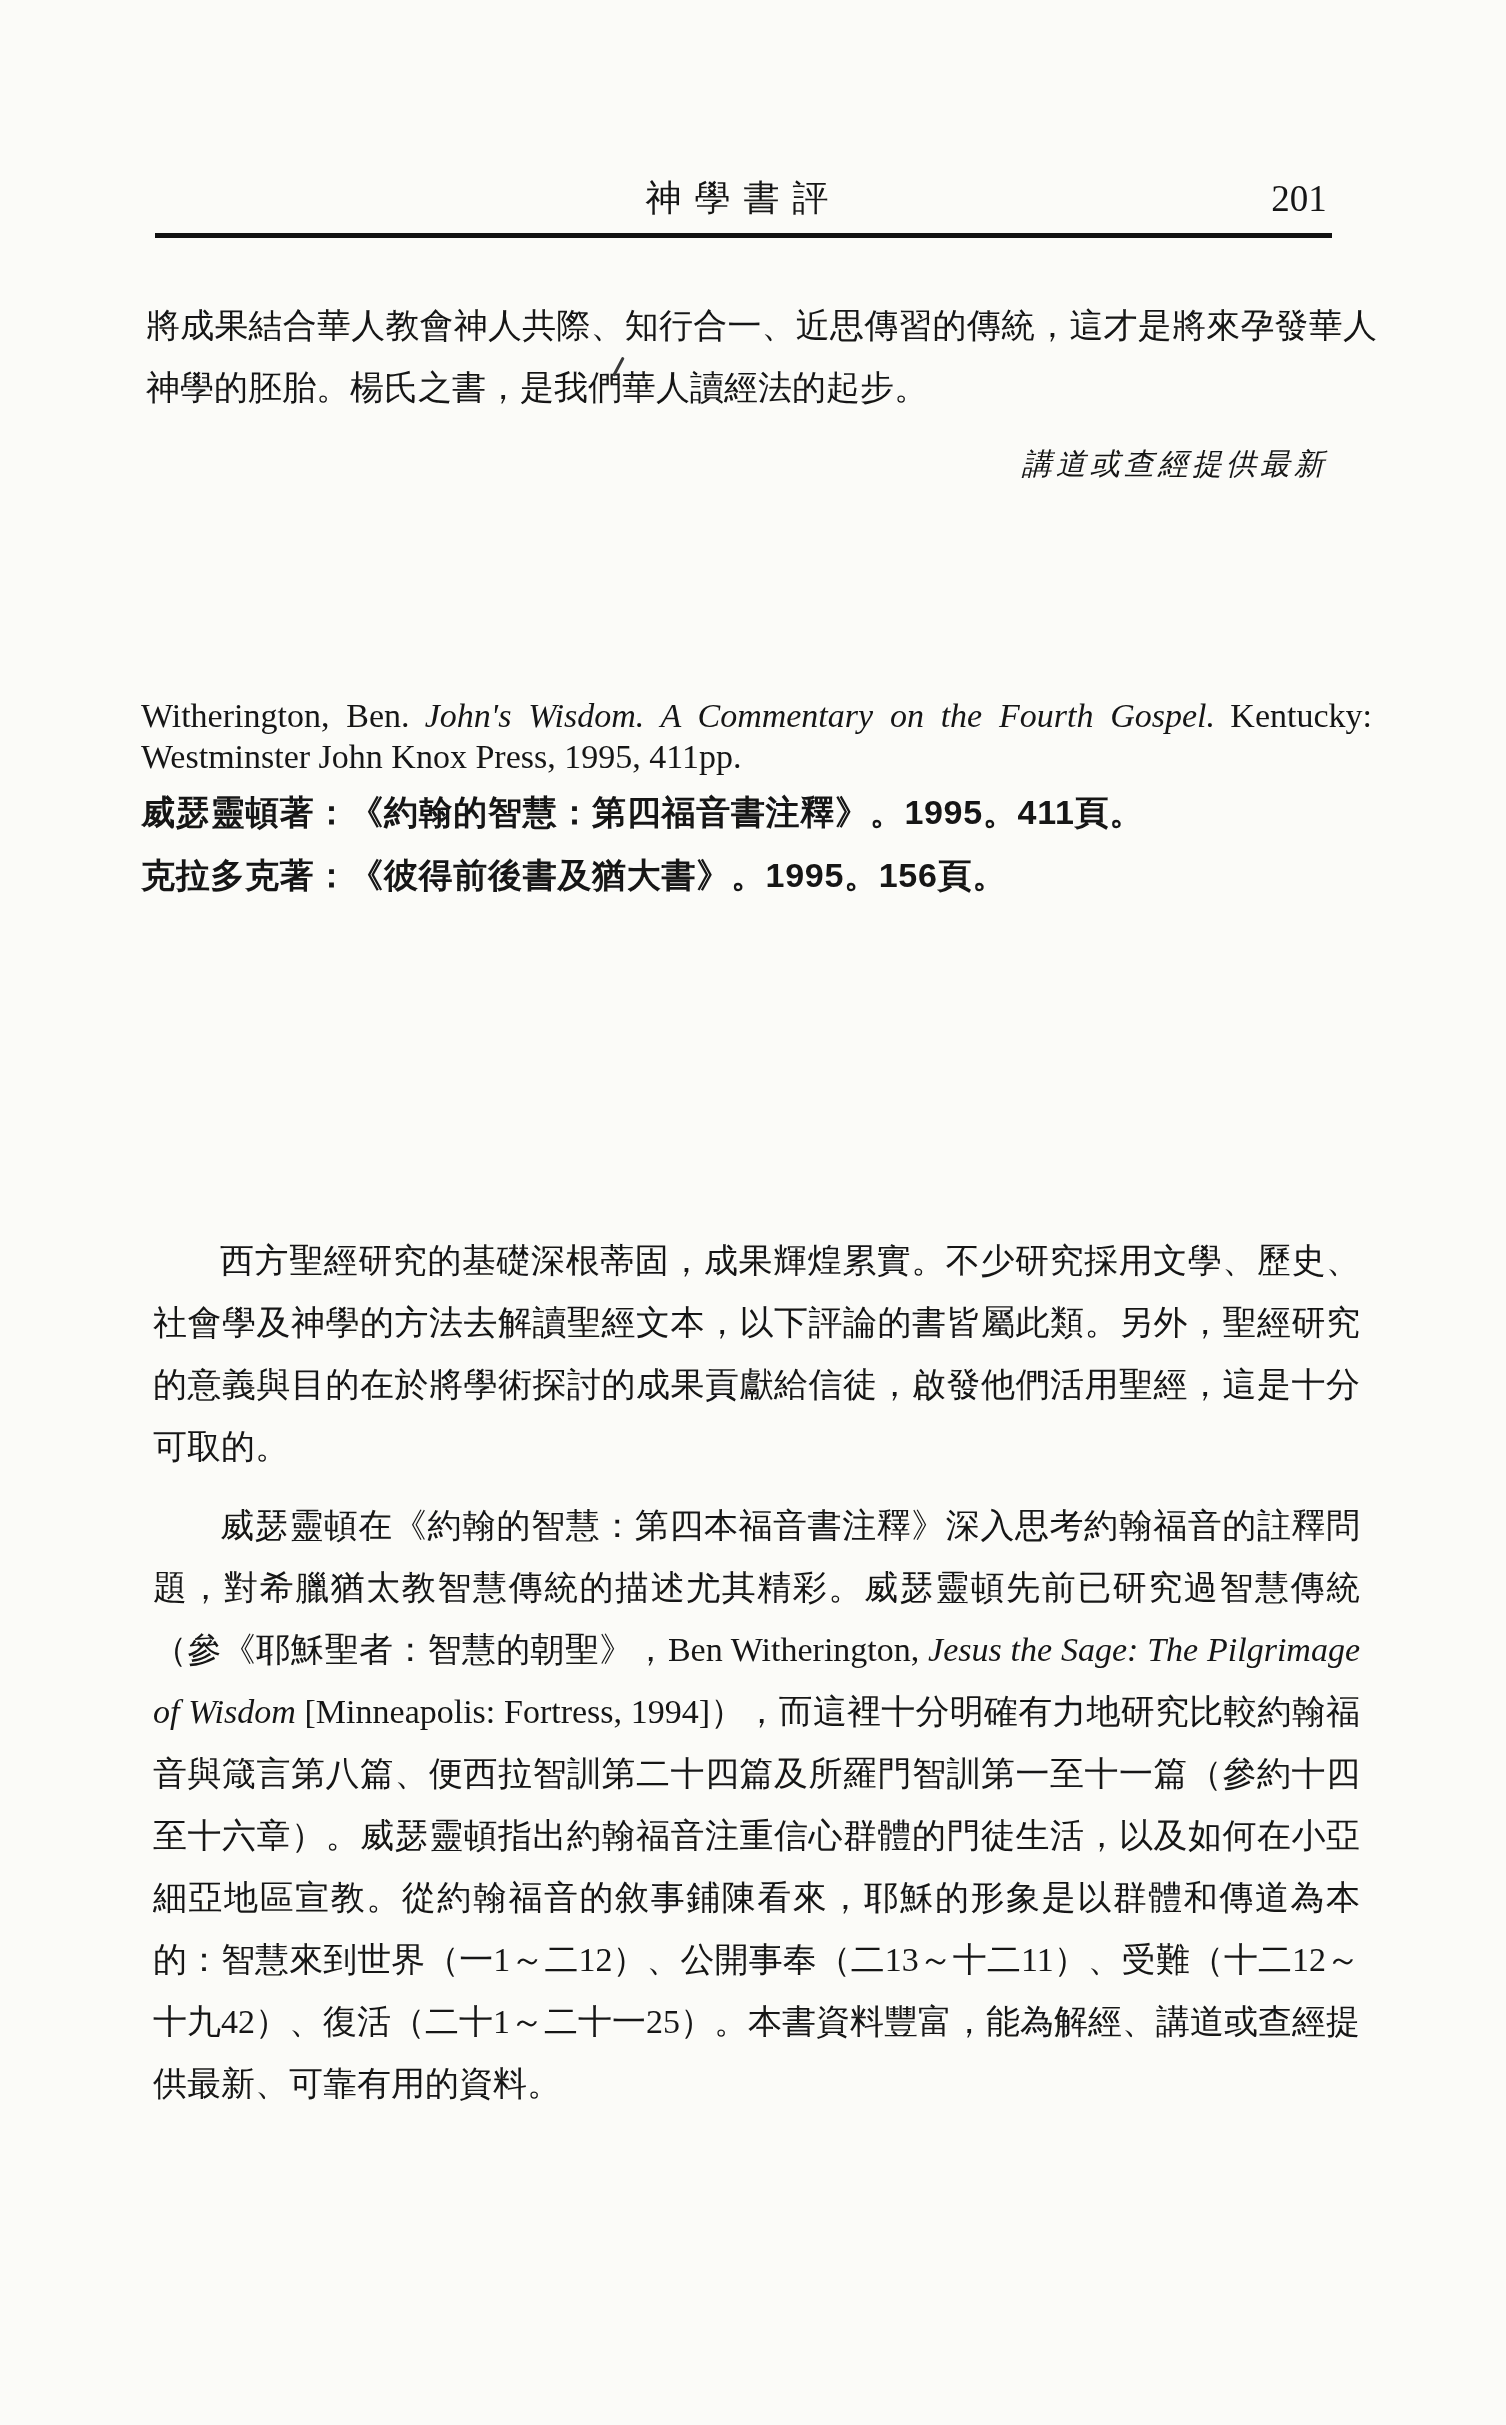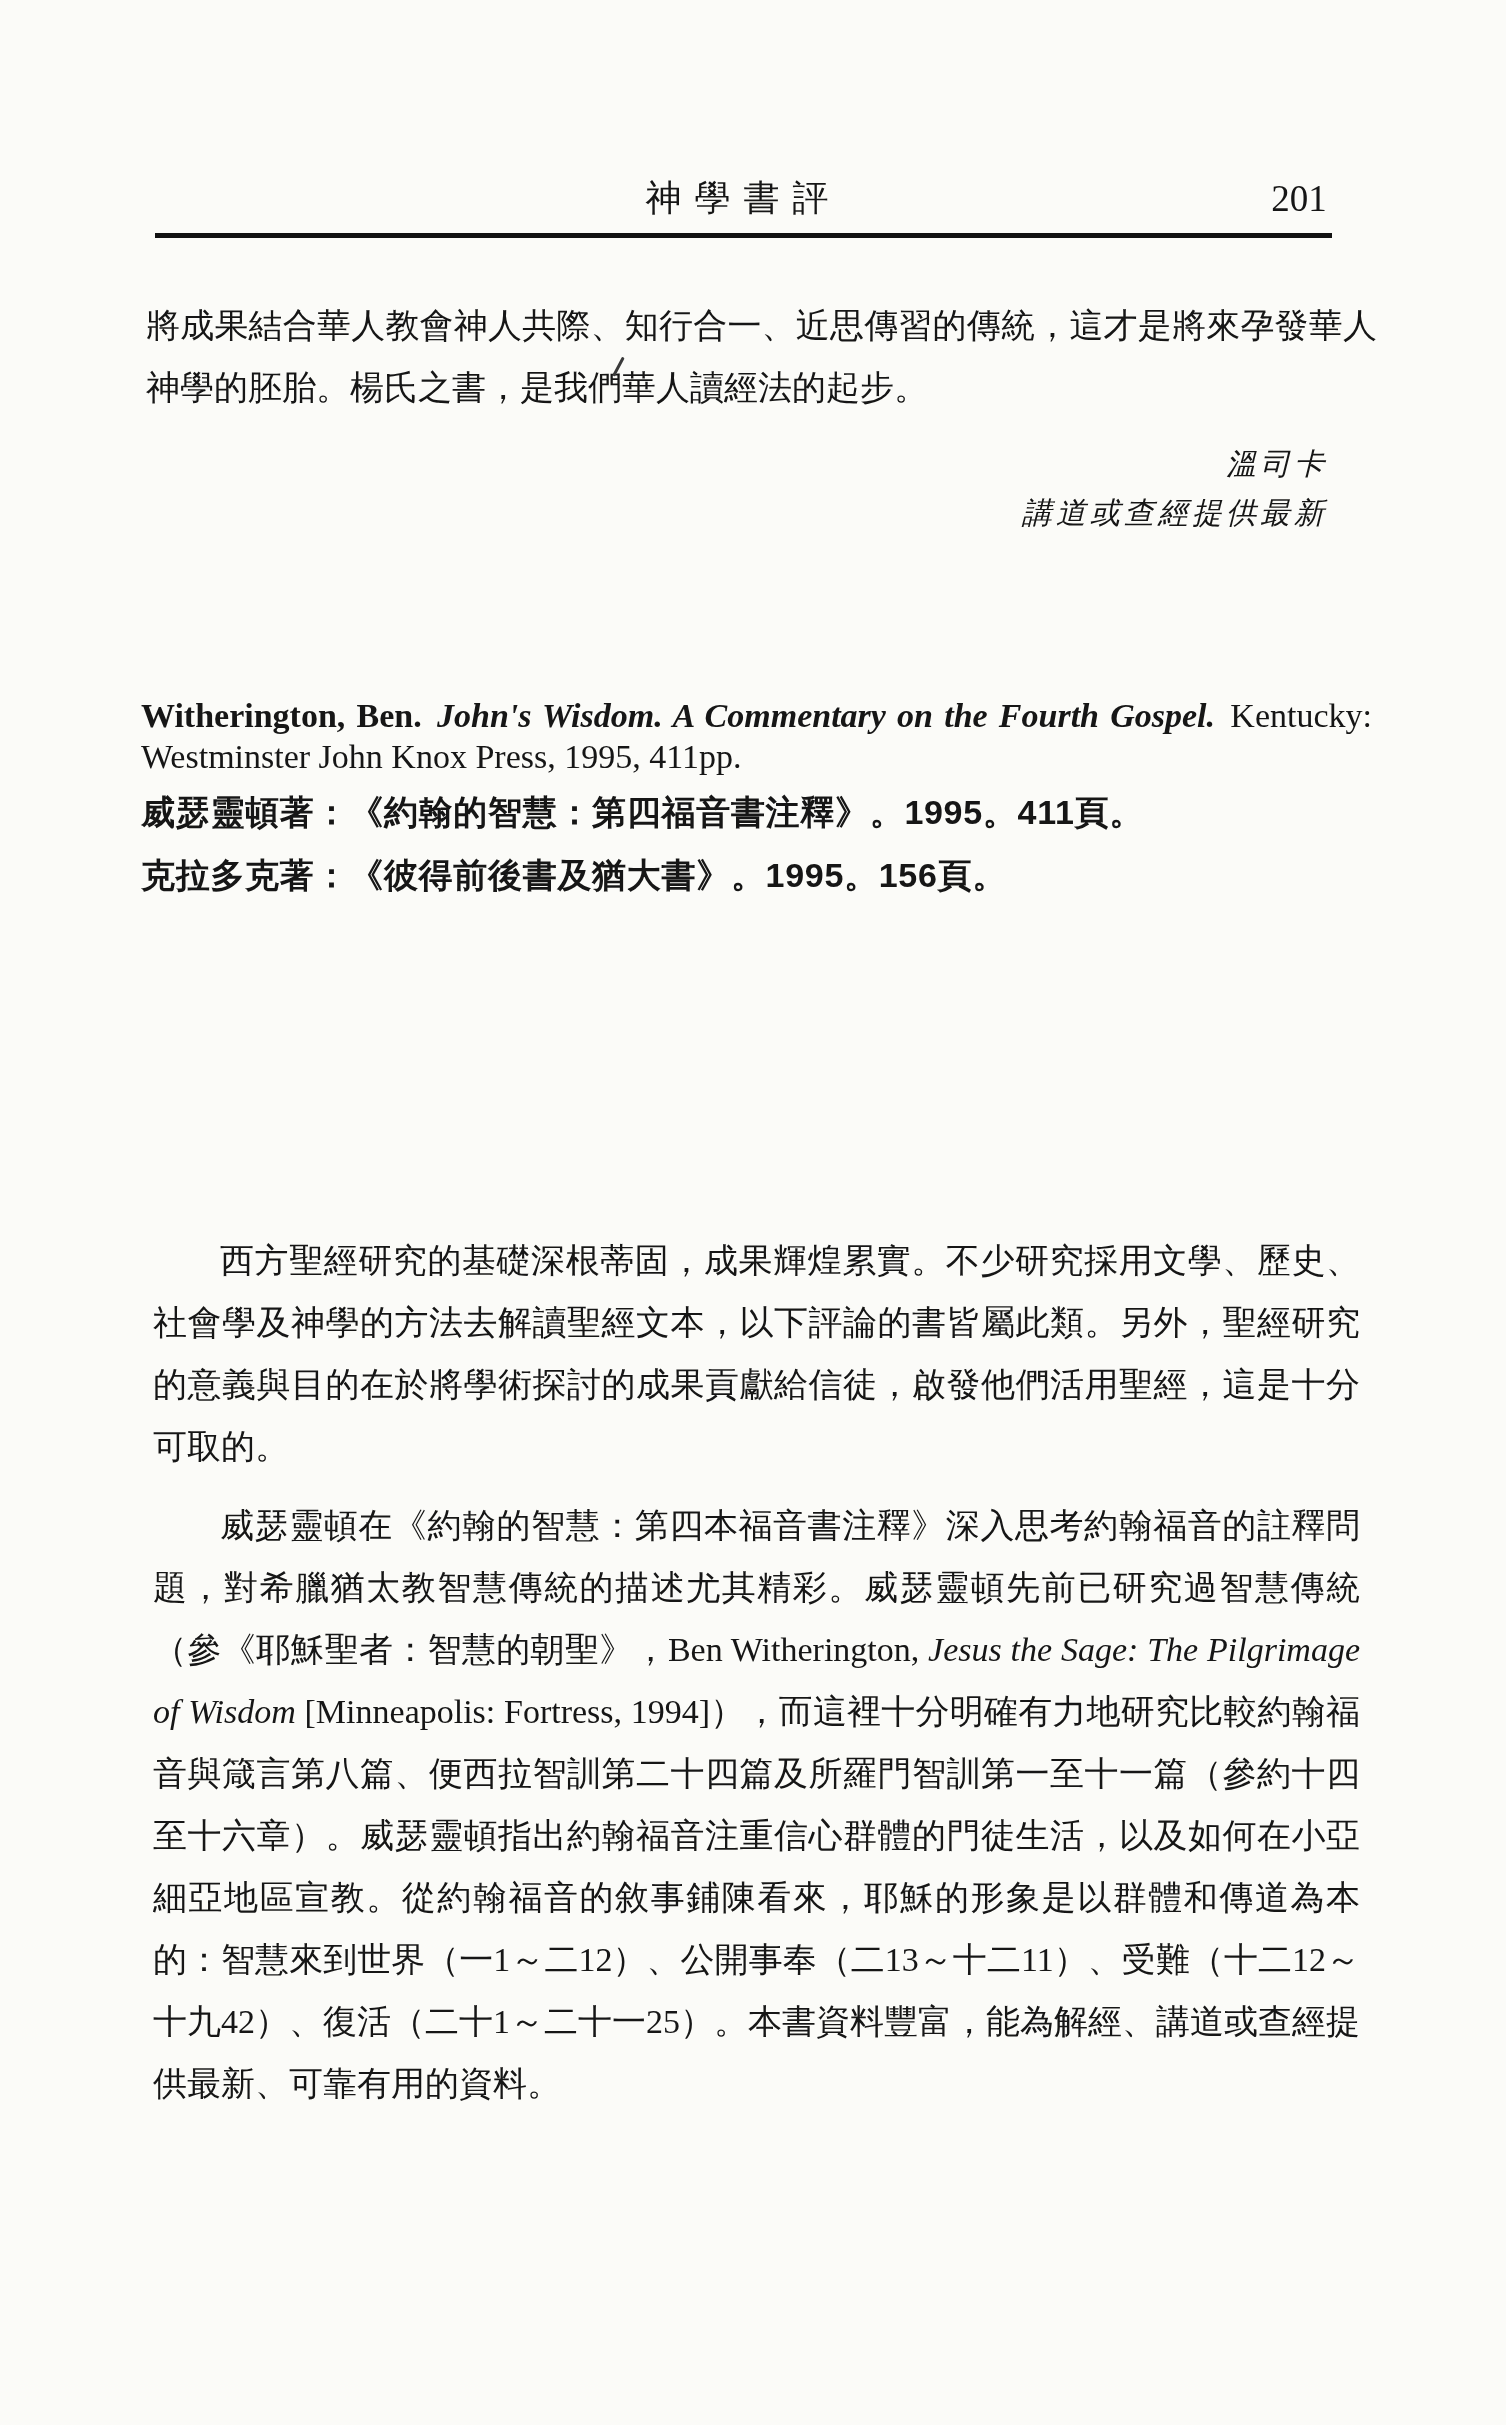--- a/index.html
+++ b/index.html
@@ -94,21 +94,21 @@
     left: 141px;
     width: 1231px;
   }
   .bib-entry + .bib-entry { margin-top: 24px; }
   .bib-english {
     margin: 0;
     font-size: 34px;
     line-height: 41px;
     text-align: justify;
   }
-  .bib-author, .bib-title { margin-right: 0.45em; font-weight: bold; }
+  .bib-author, .bib-title { margin-right: 0.45em; }
   .it { font-style: italic; }
   .bib-chinese {
     margin: 16px 0 0 0;
     font-size: 34px;
     line-height: 39px;
     font-weight: bold;
     font-family: "Liberation Sans", "DejaVu Sans", sans-serif;
     letter-spacing: 0.7px;
   }
 
@@ -137,21 +137,20 @@
   <div class="header-row">
     <span class="page-title">神學書評</span>
     <span class="page-number">201</span>
   </div>
   <div class="header-rule"></div>
 
   <p class="intro-text">將成果結合華人教會神人共際、知行合一、近思傳習的傳統，這才是將來孕發華人神學的胚胎。楊氏之書，是我們華人讀經法的起步。</p>
   <div class="scan-mark"></div>
 
   <div class="signature">
-    <div>溫司卡</div>
     <div>講道或查經提供最新</div>
   </div>
 
   <div class="bibliography">
 
     <div class="bib-entry">
       <p class="bib-english">
         <span class="bib-author">Witherington, Ben.</span><span class="bib-title it">John's Wisdom. A Commentary on the Fourth Gospel.</span><span class="bib-publication">Kentucky: Westminster John Knox Press, 1995, 411pp.</span>
       </p>
       <p class="bib-chinese">威瑟靈頓著：《約翰的智慧：第四福音書注釋》。1995。411頁。</p>

